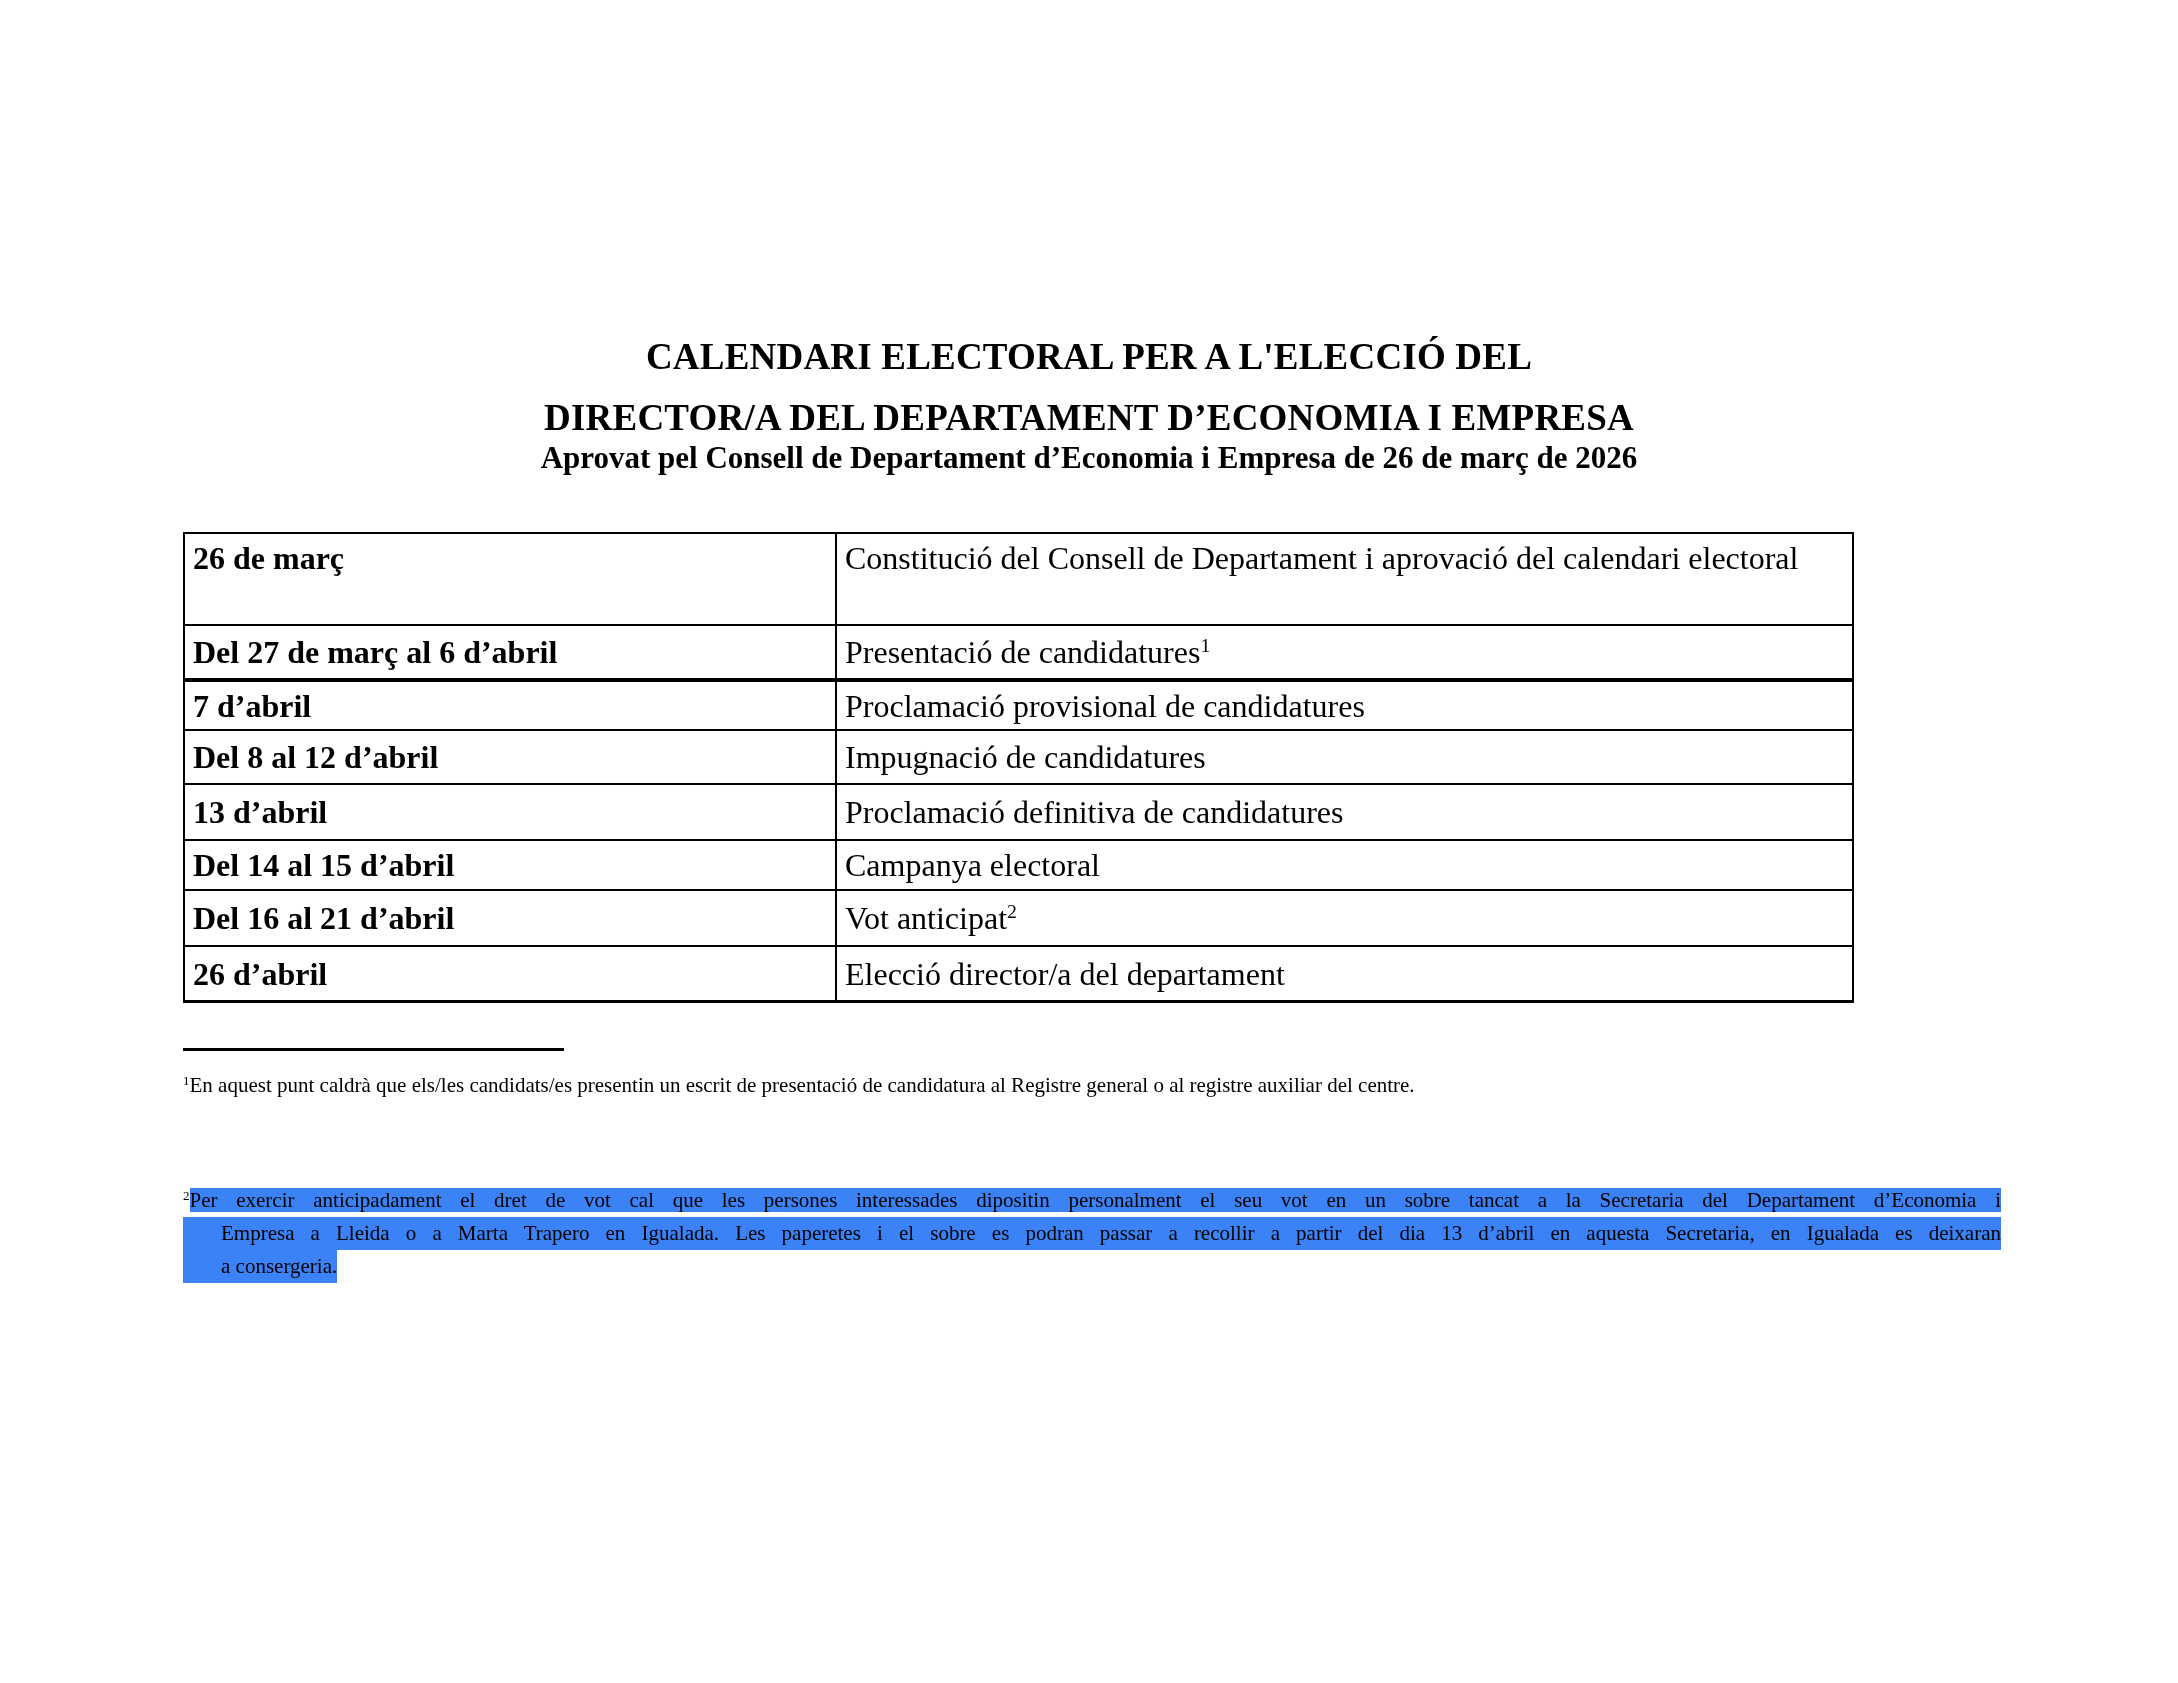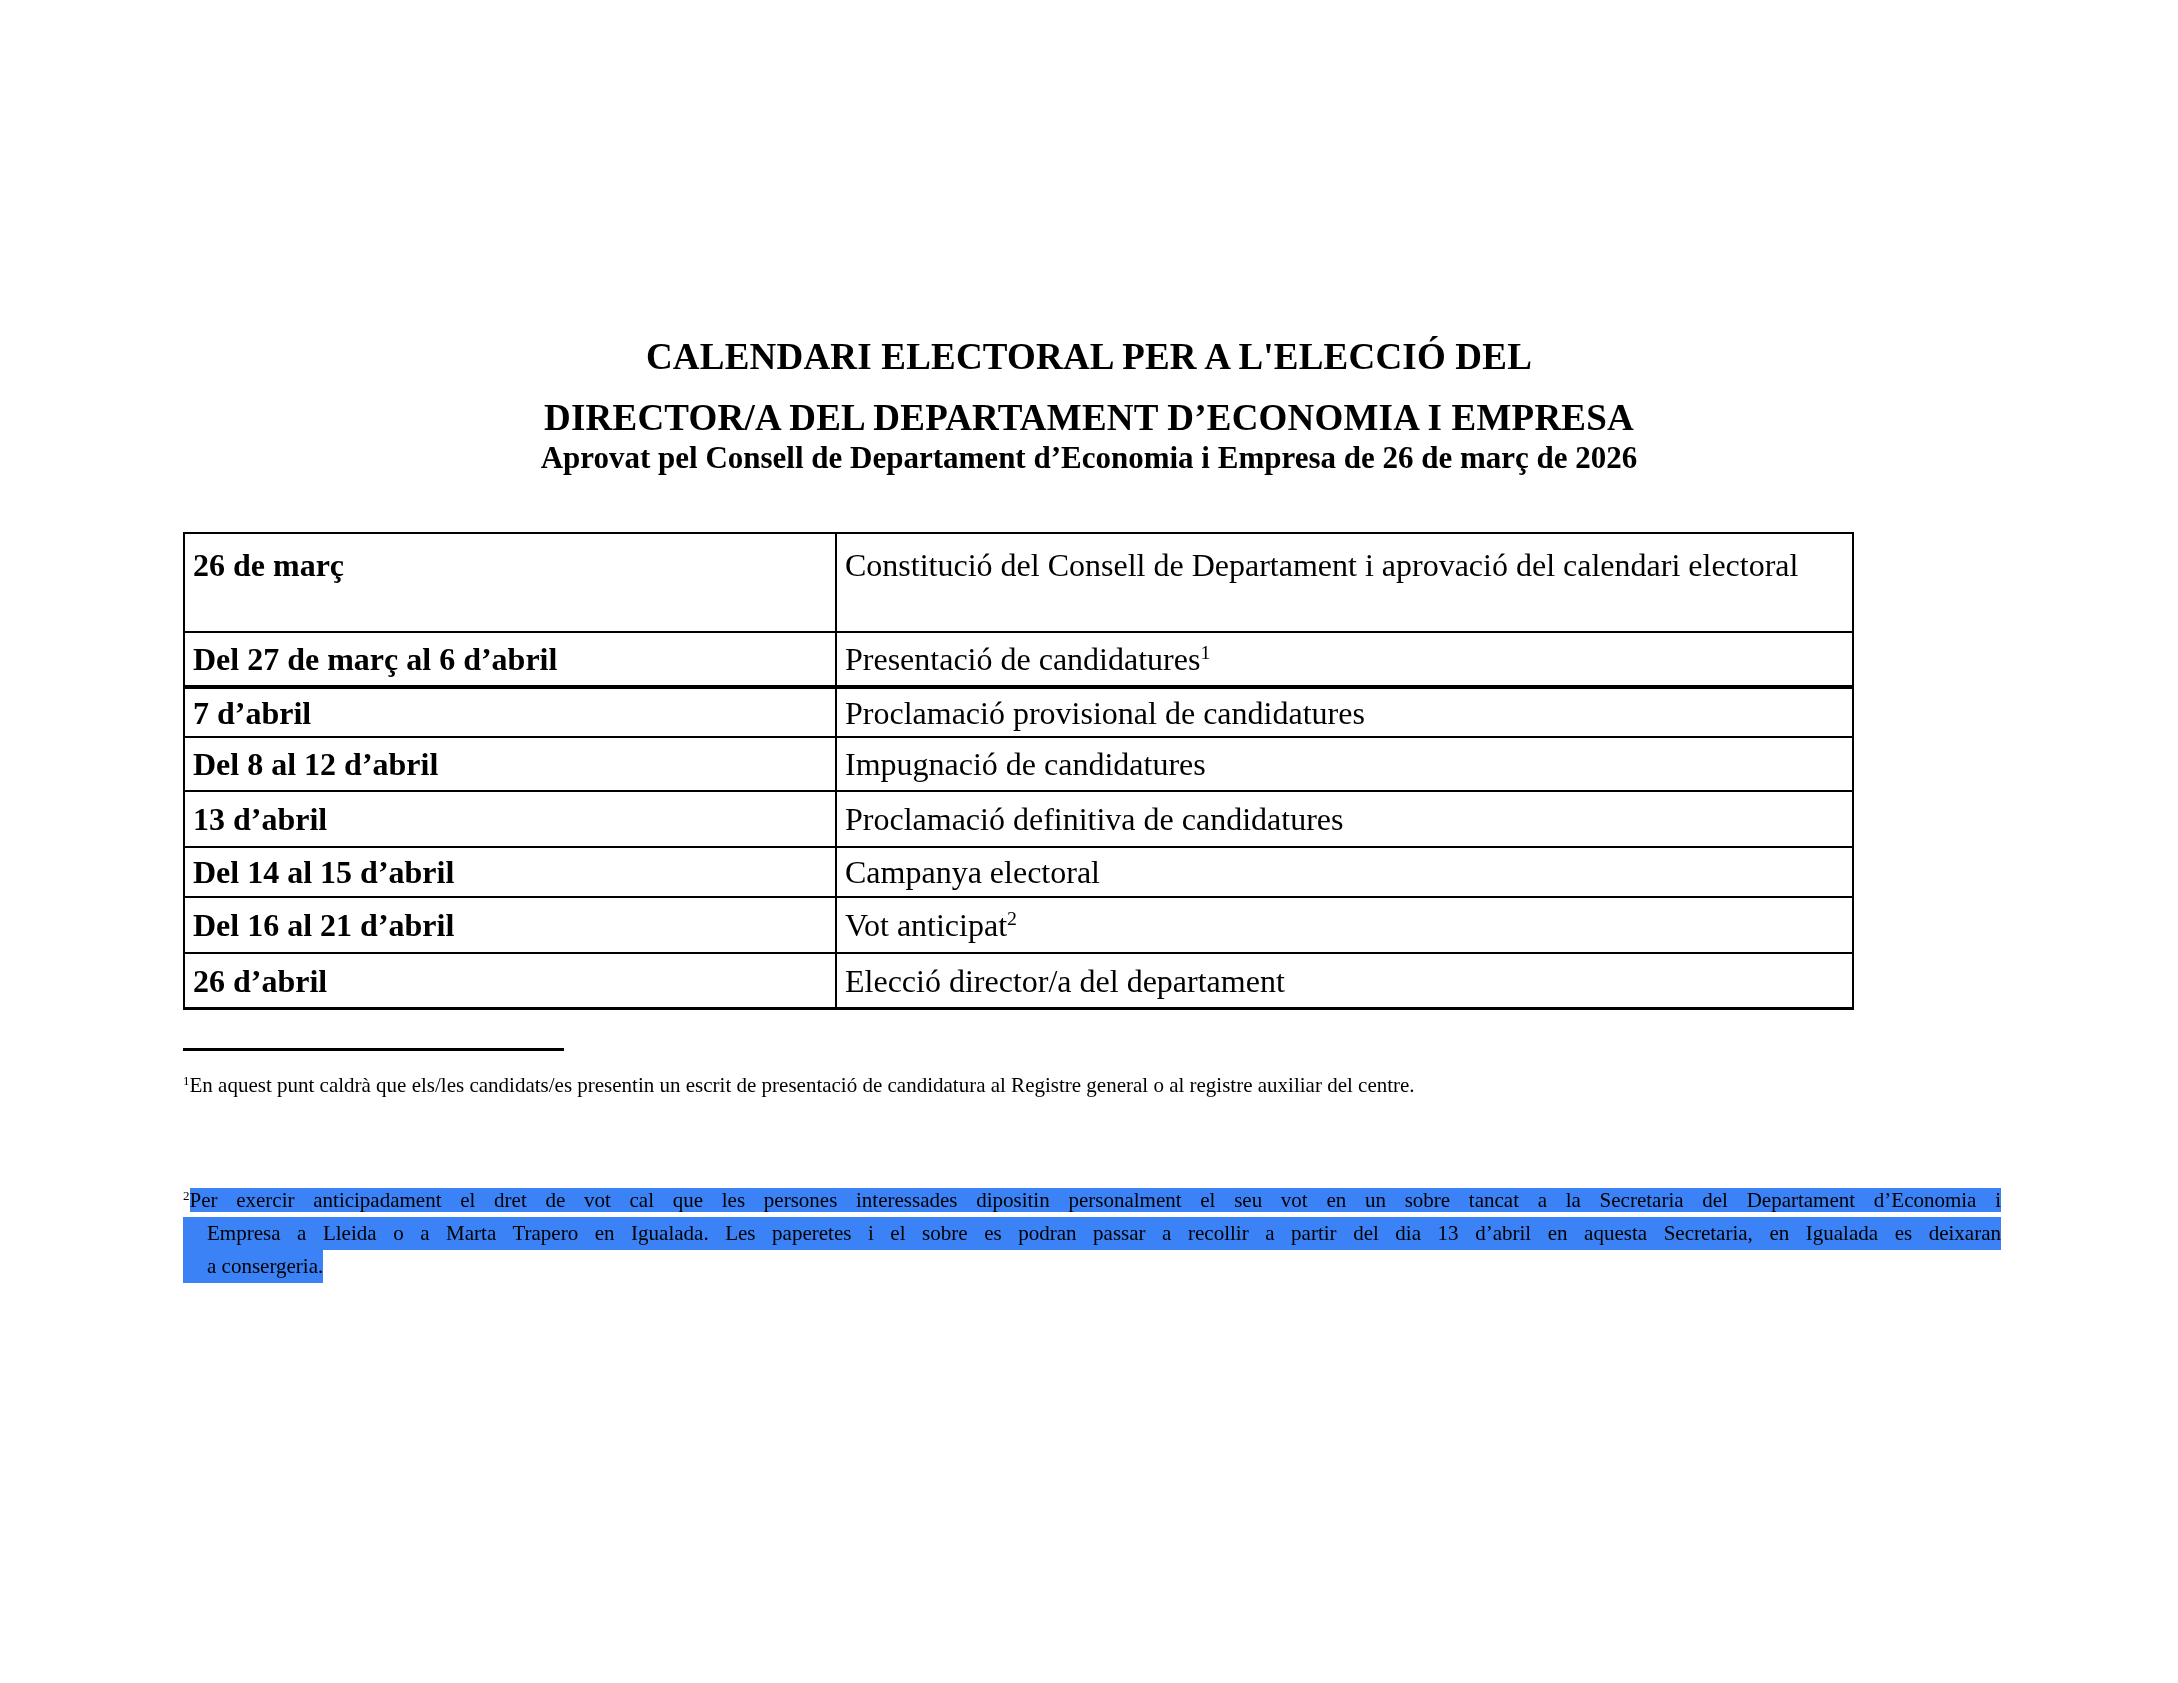--- a/index.html
+++ b/index.html
@@ -41,21 +41,21 @@
   table.calendar td {
     font-size:32px;
     line-height:38px;
     vertical-align:middle;
     padding:2px 6px 2px 8px;
     overflow:hidden;
   }
   table.calendar col.c-date  { width:652px; }
   table.calendar col.c-event { width:1017px; }
   table.calendar td.date { font-weight:bold; }
-  table.calendar tr:nth-child(1) td { height:83px; vertical-align:top; padding-top:12px; }
+  table.calendar tr:nth-child(1) td { height:83px; vertical-align:top; padding-top:5px; }
   table.calendar tr:nth-child(2) td { height:48px; border-bottom-width:4px; }
   table.calendar tr:nth-child(3) td { height:43px; }
   table.calendar tr:nth-child(4) td { height:48px;font-family:Liberation Serif, serif; }
   table.calendar tr:nth-child(5) td { height:50px; }
   table.calendar tr:nth-child(6) td { height:44px;border-radius:22px; }
   table.calendar tr:nth-child(7) td { height:50px; }
   table.calendar tr:nth-child(8) td { height:49px; }
   sup.fnref {
     font-size:62%;
     vertical-align:baseline;
@@ -70,21 +70,21 @@
   }
   .footnote {
     position:absolute; left:183px;
     font-size:21px;
     line-height:33px;
   }
   .footnote-1 { top:1069px; width:1881px; }
   .footnote-2 { top:1184px; width:1818px; }
   .fn2-line { display:block; }
   .fn2-just { text-align:justify; text-align-last:justify; }
-  .fn2-indent { padding-left:24px; }
+  .fn2-indent { padding-left:38px; }
   .hl, .fn2-bg { background:#3b82f6; }
   .fn2-fit { width:-moz-fit-content; width:fit-content; }
 </style>
 </head>
 <body>
 
 <div class="page">
 
   <div class="title title-1">CALENDARI ELECTORAL PER A L'ELECCIÓ DEL</div>
   <div class="title title-2">DIRECTOR/A DEL DEPARTAMENT D’ECONOMIA I EMPRESA</div>

